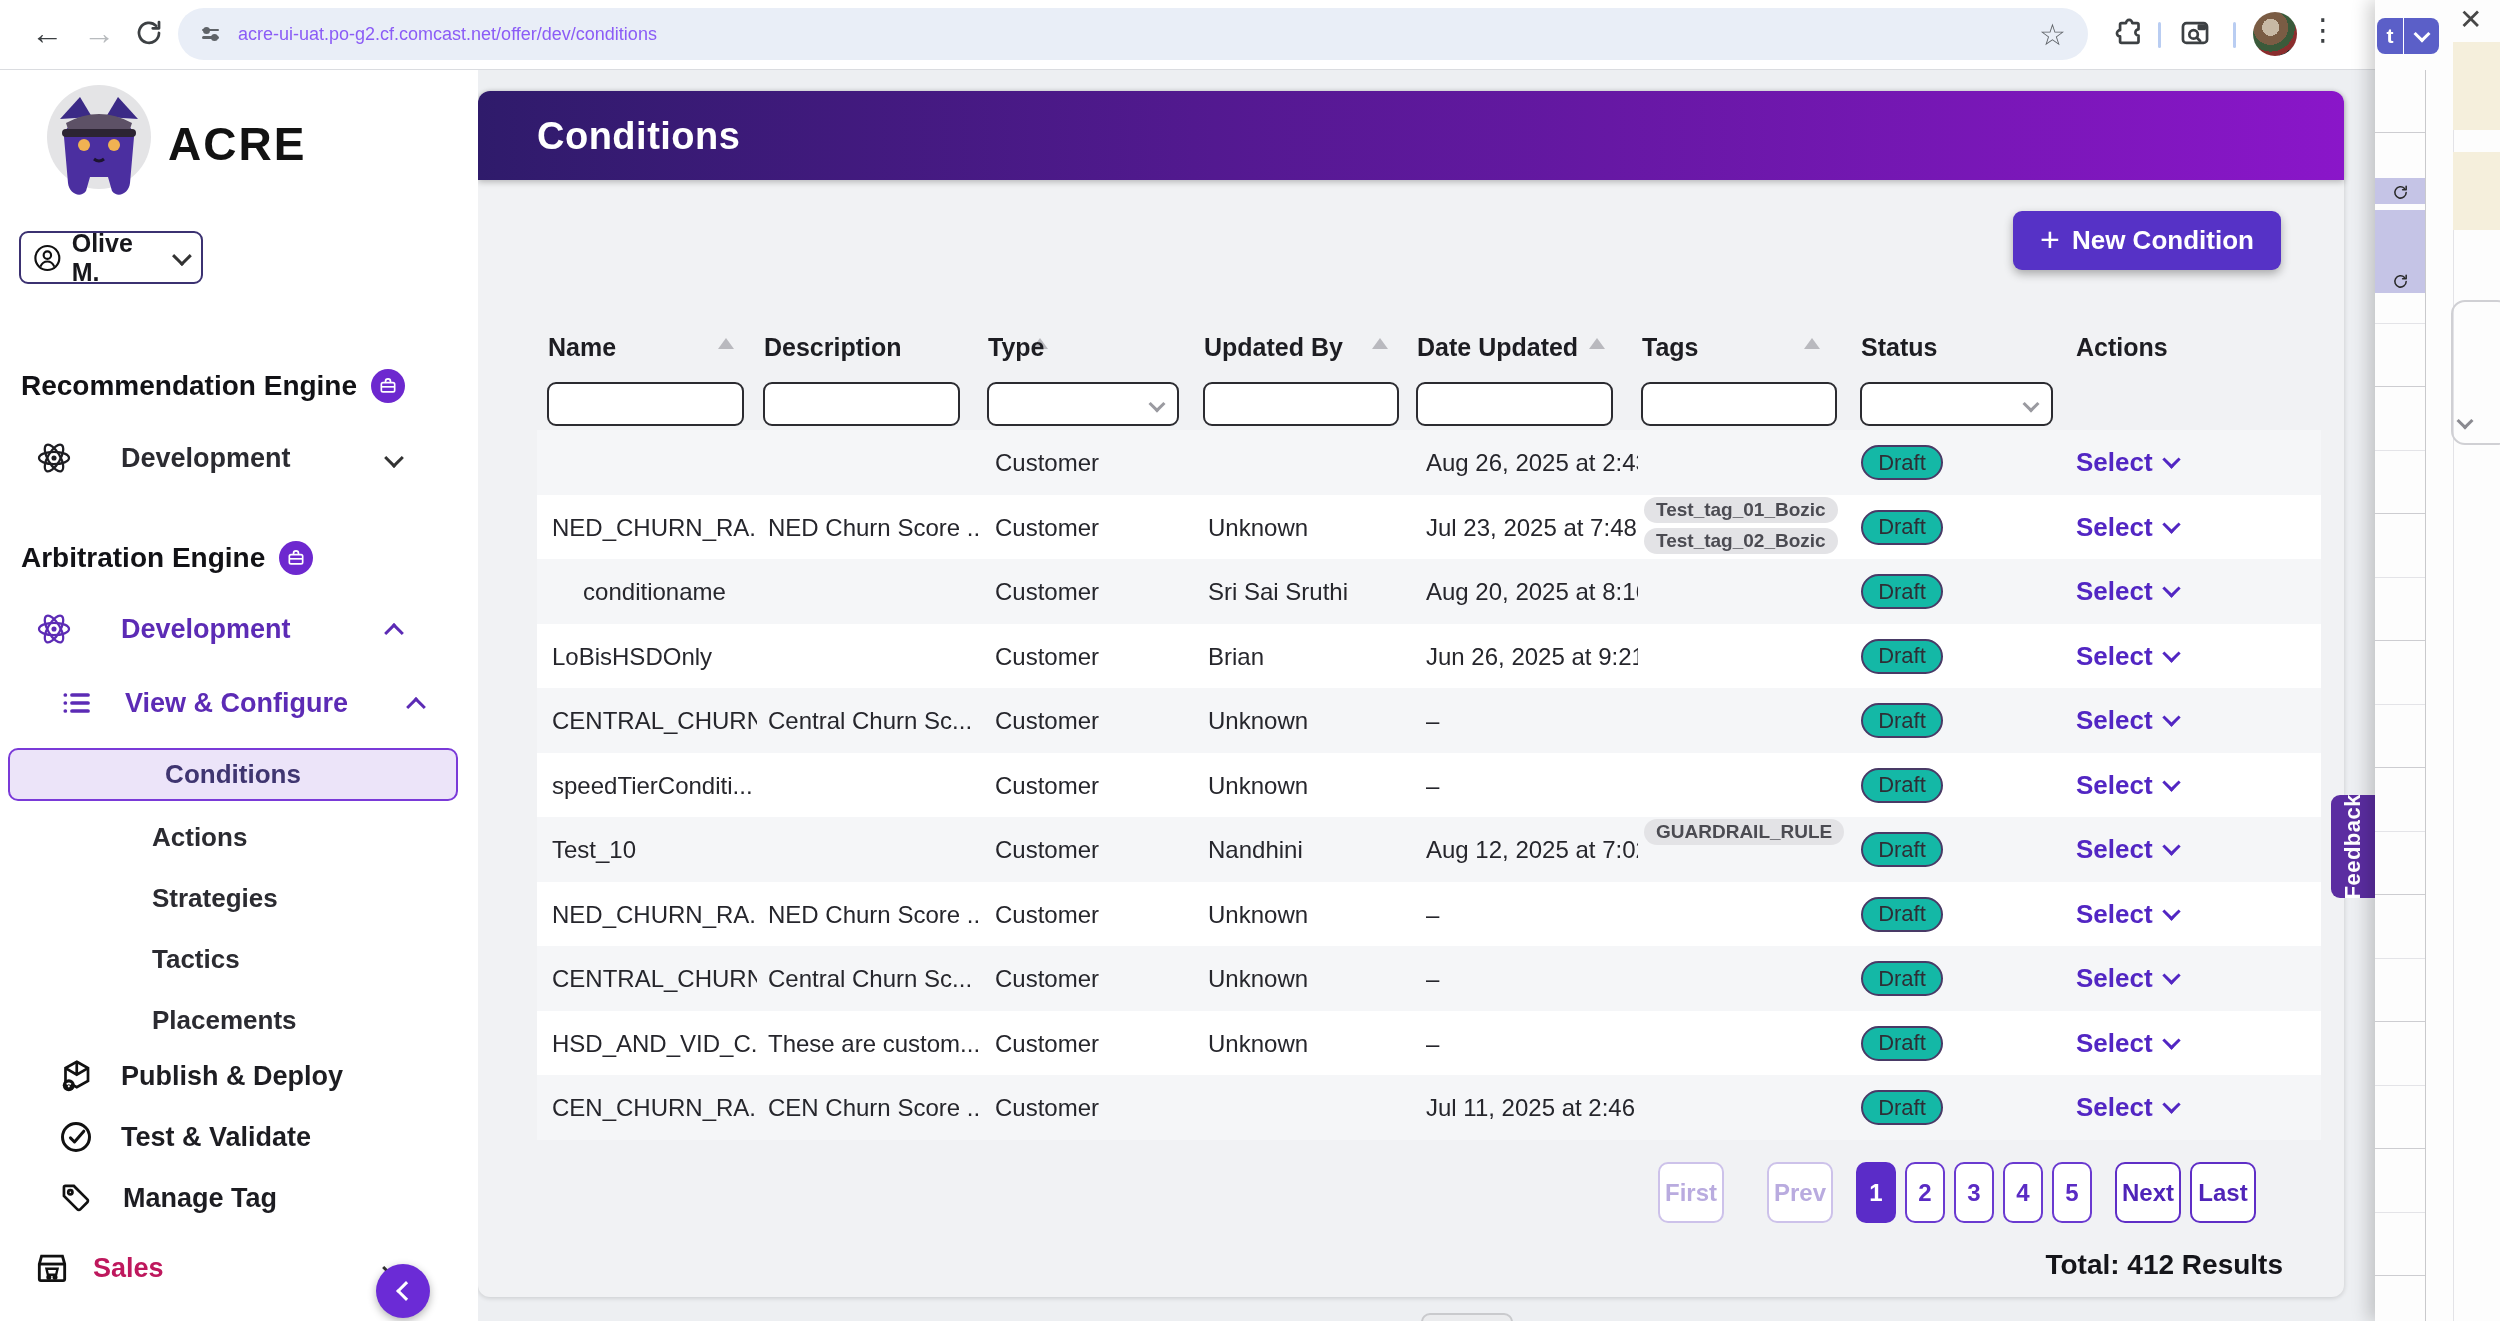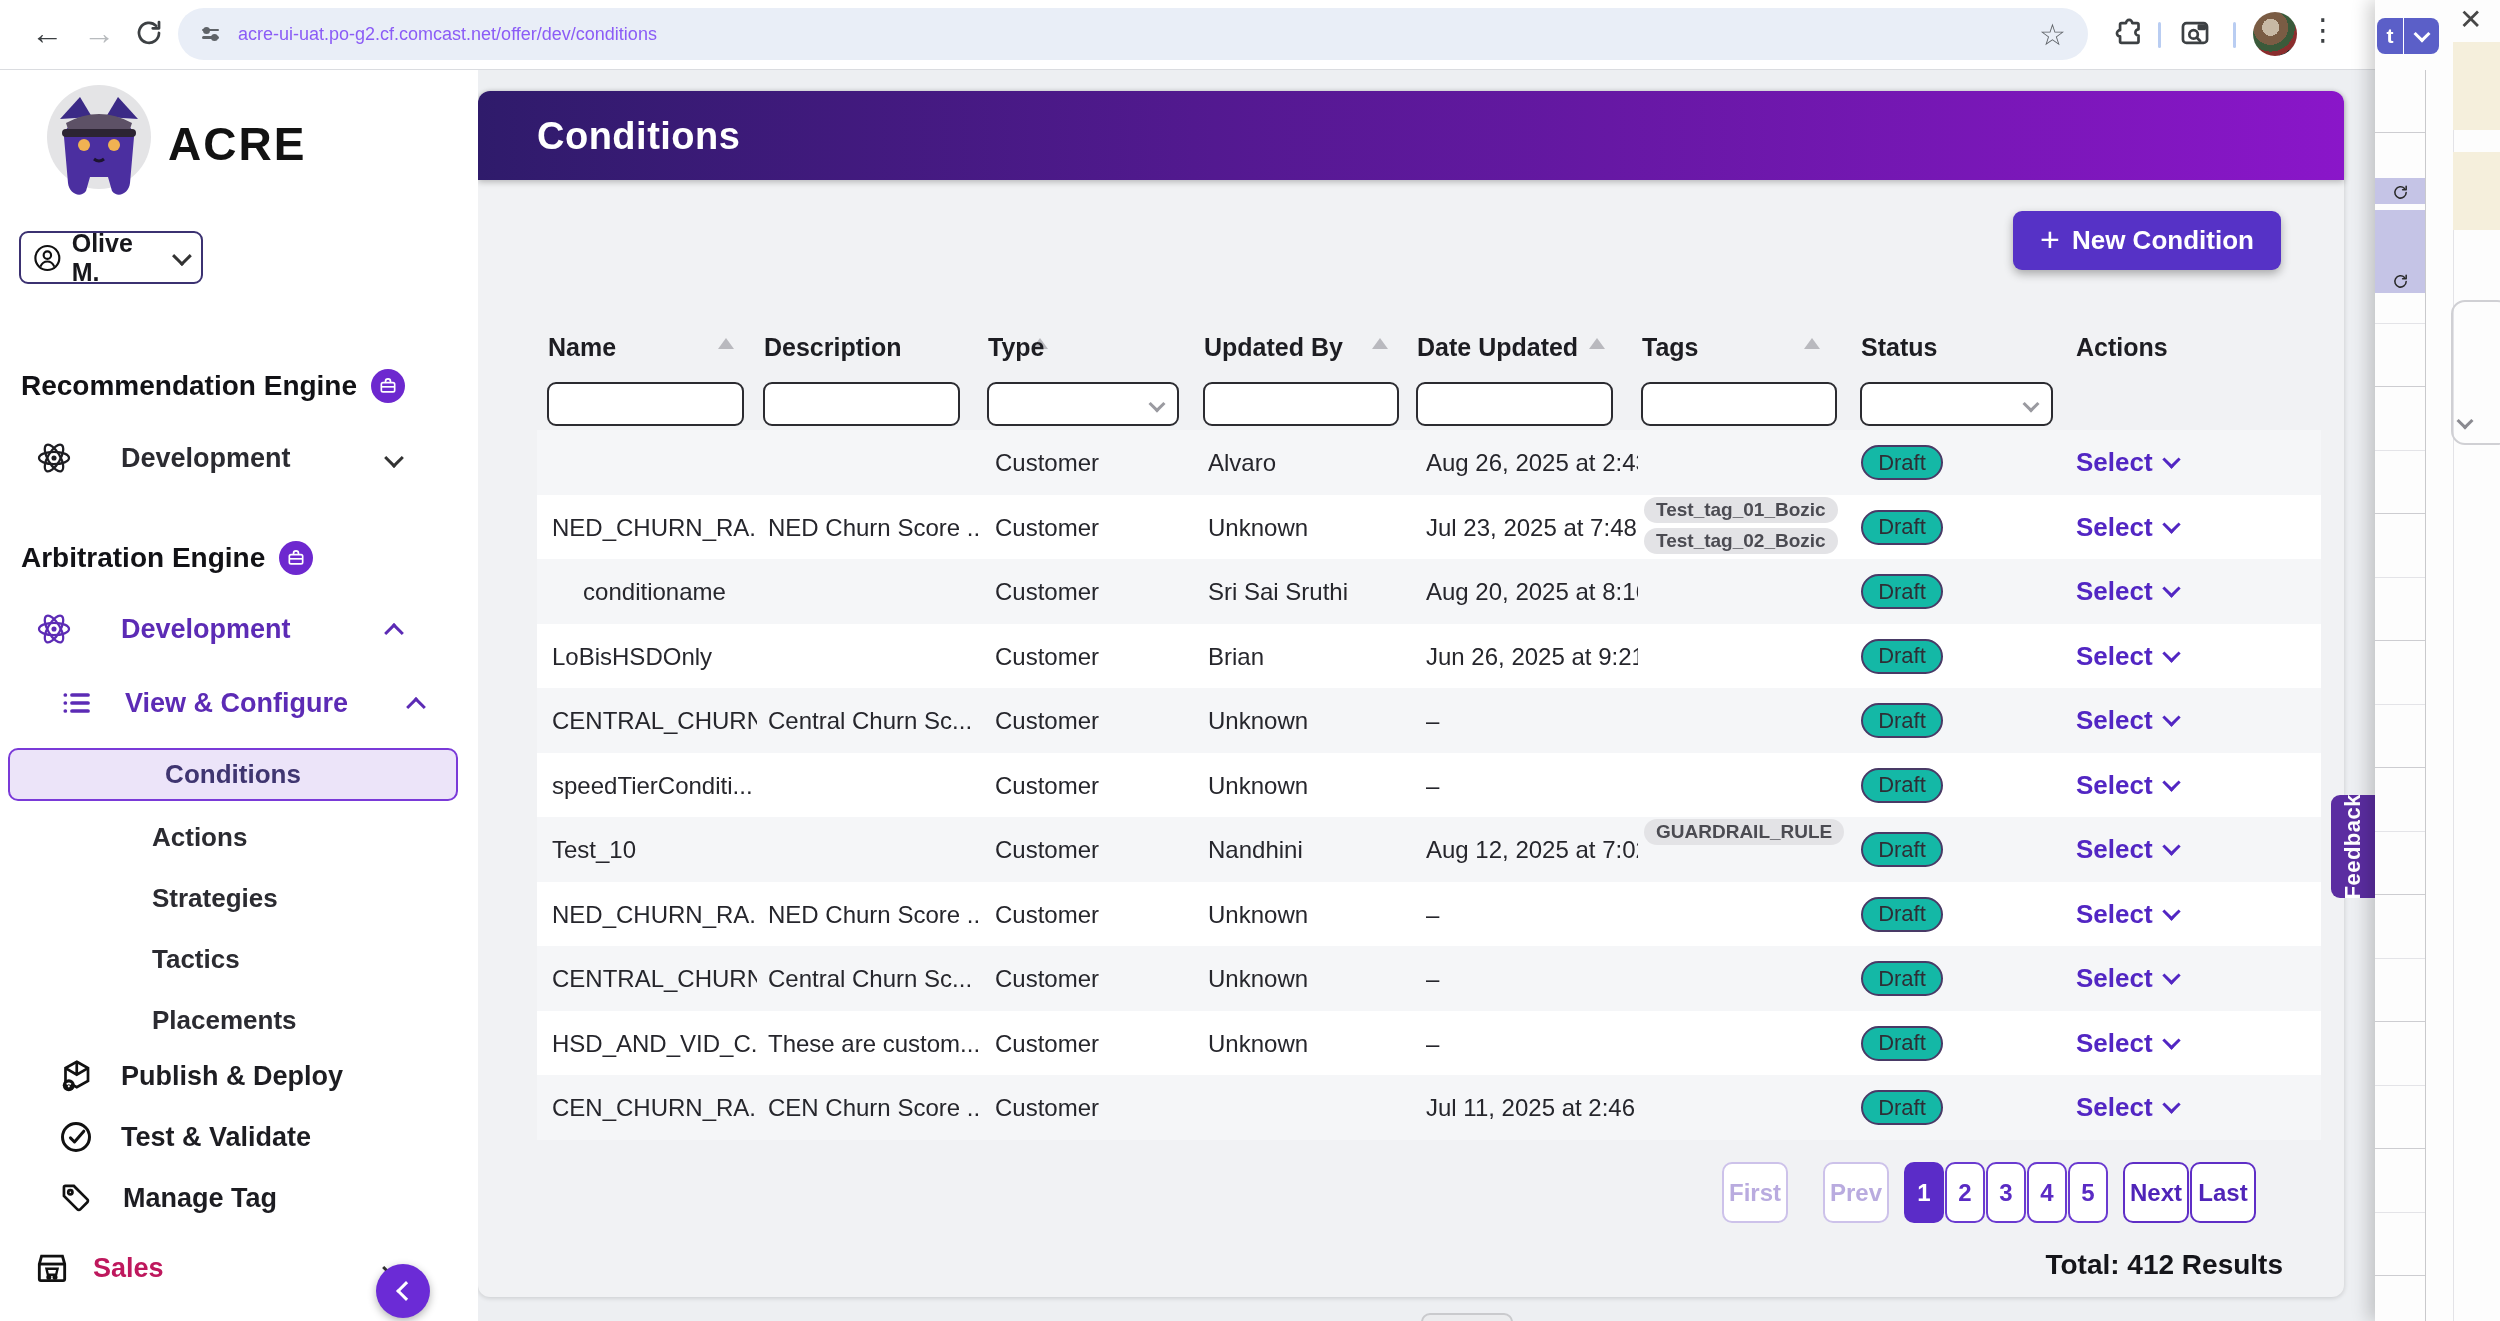--- a/index.html
+++ b/index.html
@@ -70,21 +70,21 @@
   .row{position:absolute;left:0;width:1784px;height:65px;}
   .row.odd{background:#f5f6f8;} .row.even{background:#ffffff;}
   .cell{position:absolute;top:0;height:65px;line-height:65px;font-size:24px;color:#26262c;white-space:nowrap;overflow:hidden;}
   .tagbox{position:absolute;top:2px;display:flex;flex-direction:column;gap:5px;align-items:flex-start;}
   .tag-pill{background:var(--tagbg,#e3e3e6);border-radius:13px;padding:2px 12px;font-size:19px;font-weight:bold;color:#4b4b52;white-space:nowrap;}
   .status-badge{position:absolute;top:15px;width:82px;height:35px;border:2px solid #493a66;border-radius:20px;background:#14b8a6;
                 display:flex;align-items:center;justify-content:center;font-size:22px;color:#2e2e35;box-sizing:border-box;}
   .select-link{position:absolute;top:0;height:65px;display:flex;align-items:center;gap:12px;cursor:pointer;
                font-size:26px;font-weight:bold;color:var(--link,#5226c3);}
   .select-link .chev{border-color:var(--link,#5226c3);width:10px;height:10px;margin-top:-6px;}
-  .pagination{position:absolute;right:88px;top:1071px;height:61px;display:flex;gap:1px;align-items:center;}
+  .pagination{position:absolute;right:88px;top:1071px;height:61px;display:flex;gap:9px;align-items:center;}
   .pg{height:61px;border-radius:10px;display:flex;align-items:center;justify-content:center;font-size:24px;font-weight:bold;
       box-sizing:border-box;background:#fff;cursor:pointer;}
   .pg.nav{width:66px;border:2px solid #5f2ec6;color:#4f24b8;}
   .pg.nav.disabled{border:2px solid #cdc2ea;color:#b9abdf;}
   .pg.num{width:40px;border:2px solid #6a3ad0;color:#5a2bc4;}
   .pg.num.active{background:var(--accent,#5b2cc8);color:#fff;border:none;}
   .pg.gap-l{margin-left:14px;} .pg.gap-r{margin-right:14px;margin-left:34px;}
   .total{position:absolute;right:61px;top:1158px;font-size:28px;font-weight:bold;color:#15151a;}
   .bottom-peek{position:absolute;left:1421px;top:1313px;width:92px;height:24px;background:#ebecee;
                border:2px solid #c9cacd;border-radius:9px;box-sizing:border-box;}
@@ -338,21 +338,20 @@
       <div class="col-label" style="left: 1105px;">Tags</div>
       <div class="sort-tri" style="left: 1267px;"></div>
       <input class="filter-input" type="text" style="left: 1104px; width: 196px;">
       <div class="col-label" style="left: 1324px;">Status</div>
       <div class="filter-select" style="left: 1323px; width: 193px;">
         <span class="chev down"></span>
       </div>
       <div class="col-label" style="left: 1539px;">Actions</div>
       <div class="row odd" style="top: 339px;">
         <div class="cell" style="left: 458px; width: 200px;">Customer</div>
-        <div class="cell" style="left: 671px; width: 210px;">Alvaro</div>
         <div class="cell" style="left: 889px; width: 212px;">Aug 26, 2025 at 2:43</div>
         <div class="status-badge" style="left: 1324px;">Draft</div>
         <div class="select-link" style="left: 1539px;">
           <span>Select</span>
           <span class="chev down"></span>
         </div>
       </div>
       <div class="row even" style="top: 403.5px;">
         <div class="cell" style="left: 15px; width: 205px;">NED_CHURN_RA...</div>
         <div class="cell" style="left: 231px; width: 210px;">NED Churn Score ...</div>

